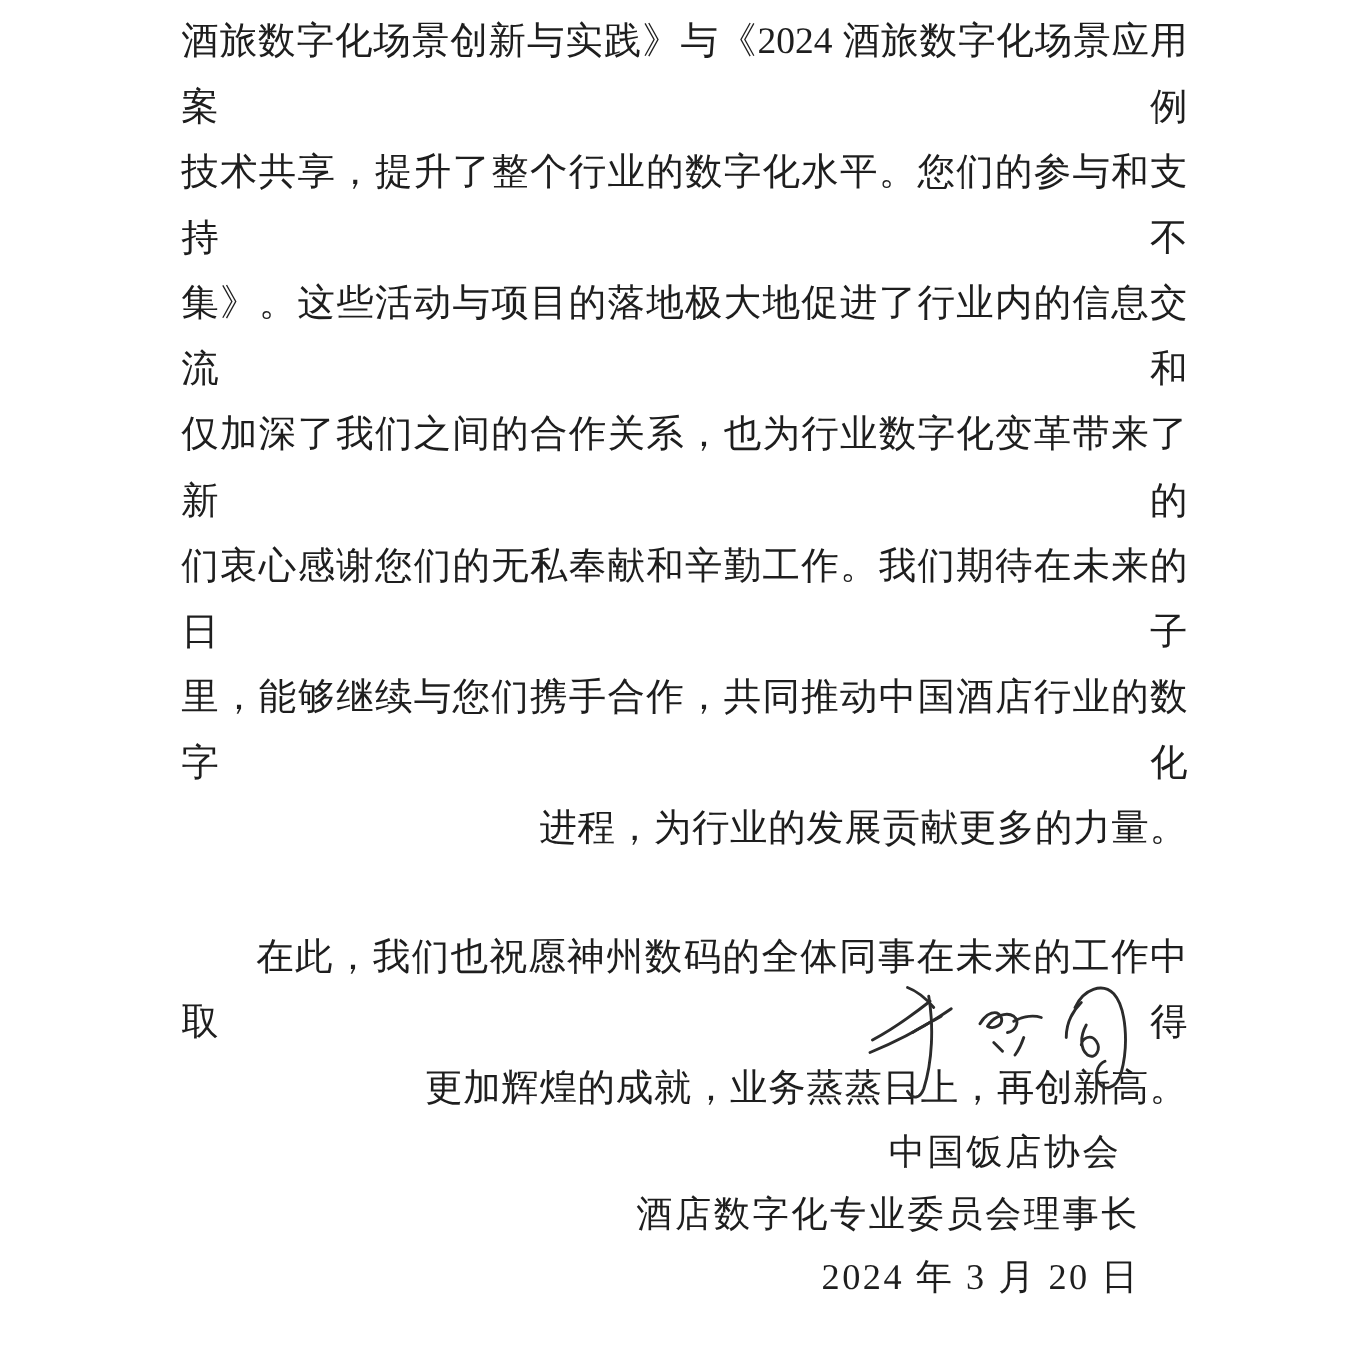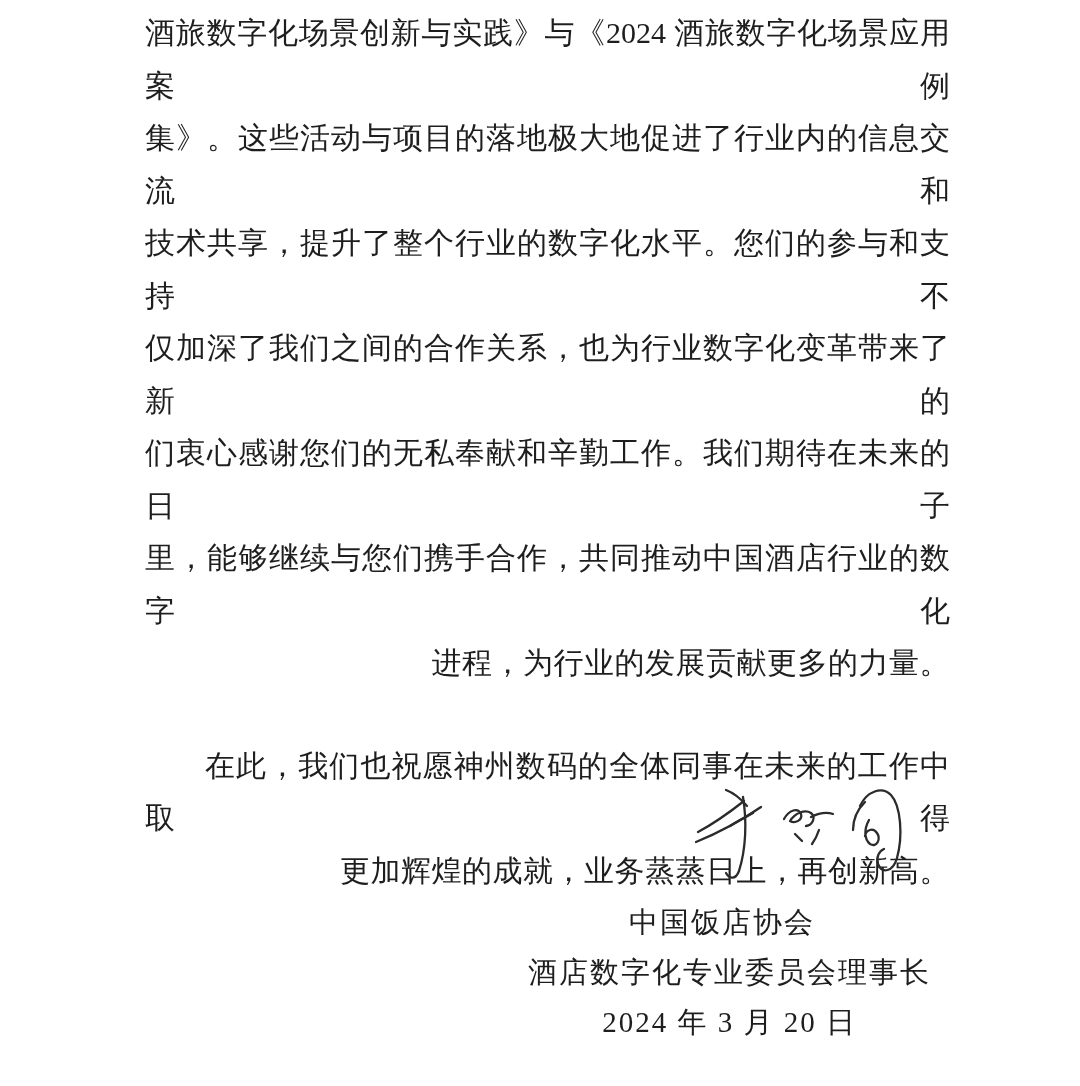--- a/index.html
+++ b/index.html
@@ -41,41 +41,41 @@
     position: absolute;
     left: 668px;
     top: 779px;
     width: 240px;
     height: 130px;
   }
   .signature-wrap svg { display: block; }
   .sender {
     position: absolute;
     top: 897px;
-    right: 129px;
-    text-align: center;
+    right: 148px;
+    text-align: right;
   }
   .sender > div {
     font-size: 29px;
     line-height: 50px;
     letter-spacing: 2px;
   }
   .sender .sender-org { padding-right: 15px; }
 </style>
 </head>
 <body>
 
 <div class="page">
 
   <div class="letter-body">
 
     <div>
       <div class="bline j">酒旅数字化场景创新与实践》与《2024 酒旅数字化场景应用案例</div>
+      <div class="bline j">技术共享，提升了整个行业的数字化水平。您们的参与和支持不</div>
       <div class="bline j">集》。这些活动与项目的落地极大地促进了行业内的信息交流和</div>
-      <div class="bline j">技术共享，提升了整个行业的数字化水平。您们的参与和支持不</div>
       <div class="bline j">仅加深了我们之间的合作关系，也为行业数字化变革带来了新的</div>
       <div class="bline j">们衷心感谢您们的无私奉献和辛勤工作。我们期待在未来的日子</div>
       <div class="bline j">里，能够继续与您们携手合作，共同推动中国酒店行业的数字化</div>
       <div class="bline">进程，为行业的发展贡献更多的力量。</div>
     </div>
 
     <div class="para2">
       <div class="bline j indent">在此，我们也祝愿神州数码的全体同事在未来的工作中取得</div>
       <div class="bline">更加辉煌的成就，业务蒸蒸日上，再创新高。</div>
     </div>

